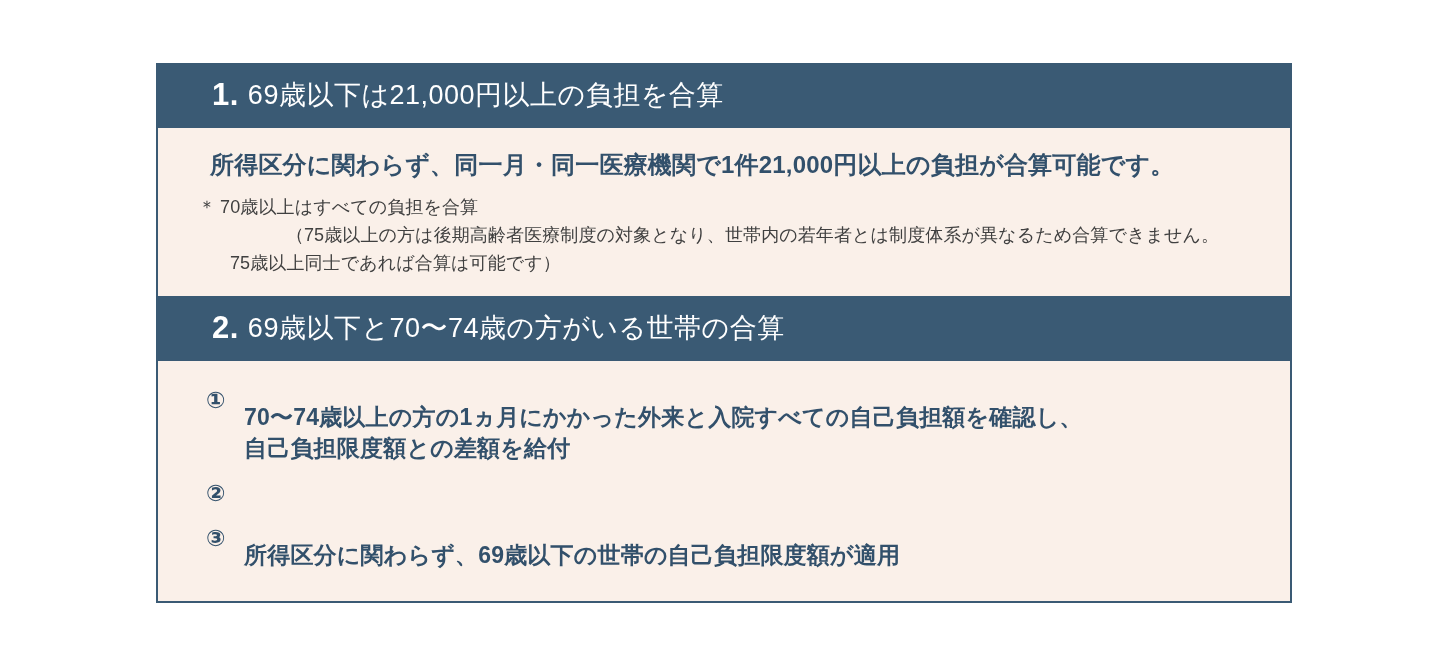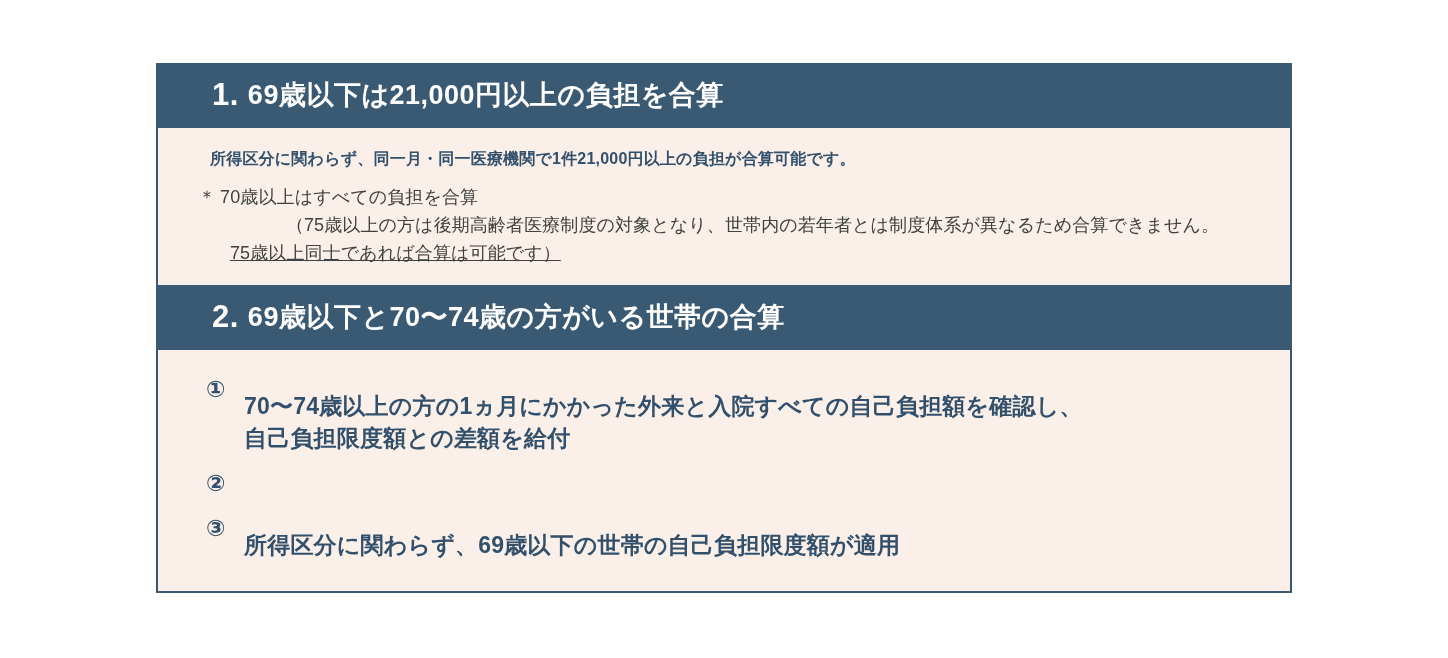--- a/index.html
+++ b/index.html
@@ -40,54 +40,54 @@
   .bar .num {
     font-size: 31px;
     font-weight: bold;
     line-height: 1;
     margin-right: 9px;
     position: relative;
     top: -1px;
   }
   .bar .bartext {
     font-size: 27px;
-    font-weight: bold;
+    font-weight: normal;
     line-height: 1;
   }
 
   .body-panel {
     background: #faf0e9;
     border-left: 2px solid #3a5a74;
     border-right: 2px solid #3a5a74;
     box-sizing: border-box;
     padding: 0;
   }
   .body-panel.last {
     border-bottom: 2px solid #3a5a74;
   }
 
   .lead {
     color: #32506b;
-    font-size: 16px;
+    font-size: 24px;
     font-weight: bold;
     padding: 21px 0 0 52px;
     line-height: 1.3;
     letter-spacing: 0.2px;
   }
 
   .note {
     color: #404040;
     font-size: 18px;
     padding: 14px 0 18px 40px;
     line-height: 1.55;
     letter-spacing: 0.1px;
   }
   .note .nline { white-space: nowrap; }
   .note .nline.indent { padding-left: 17px; text-align: center; }
-  .note .nline.indent2 { padding-left: 32px; text-decoration: underline; }
+  .note .nline.indent2 { padding-left: 32px; }
   .note .star { margin-right: 4px; }
 
   .steps {
     padding: 24px 0 30px 48px;
     color: #32506b;
     font-size: 23px;
     font-weight: bold;
     line-height: 1.0;
     letter-spacing: 0.2px;
   }

